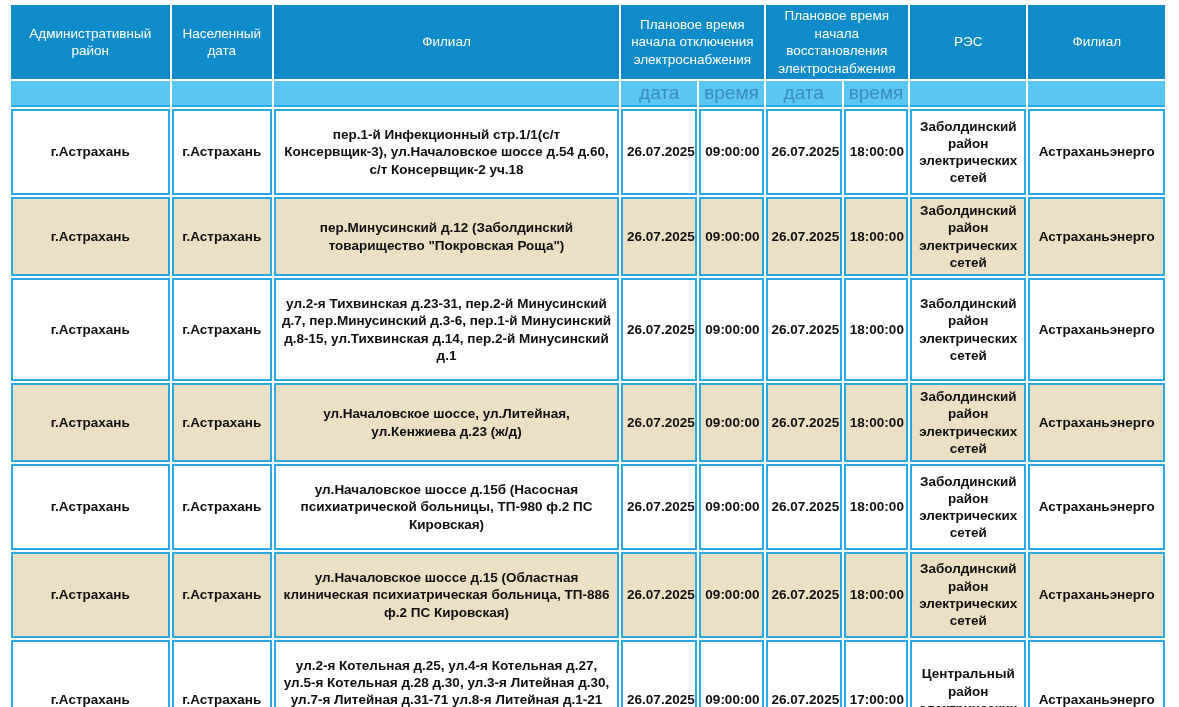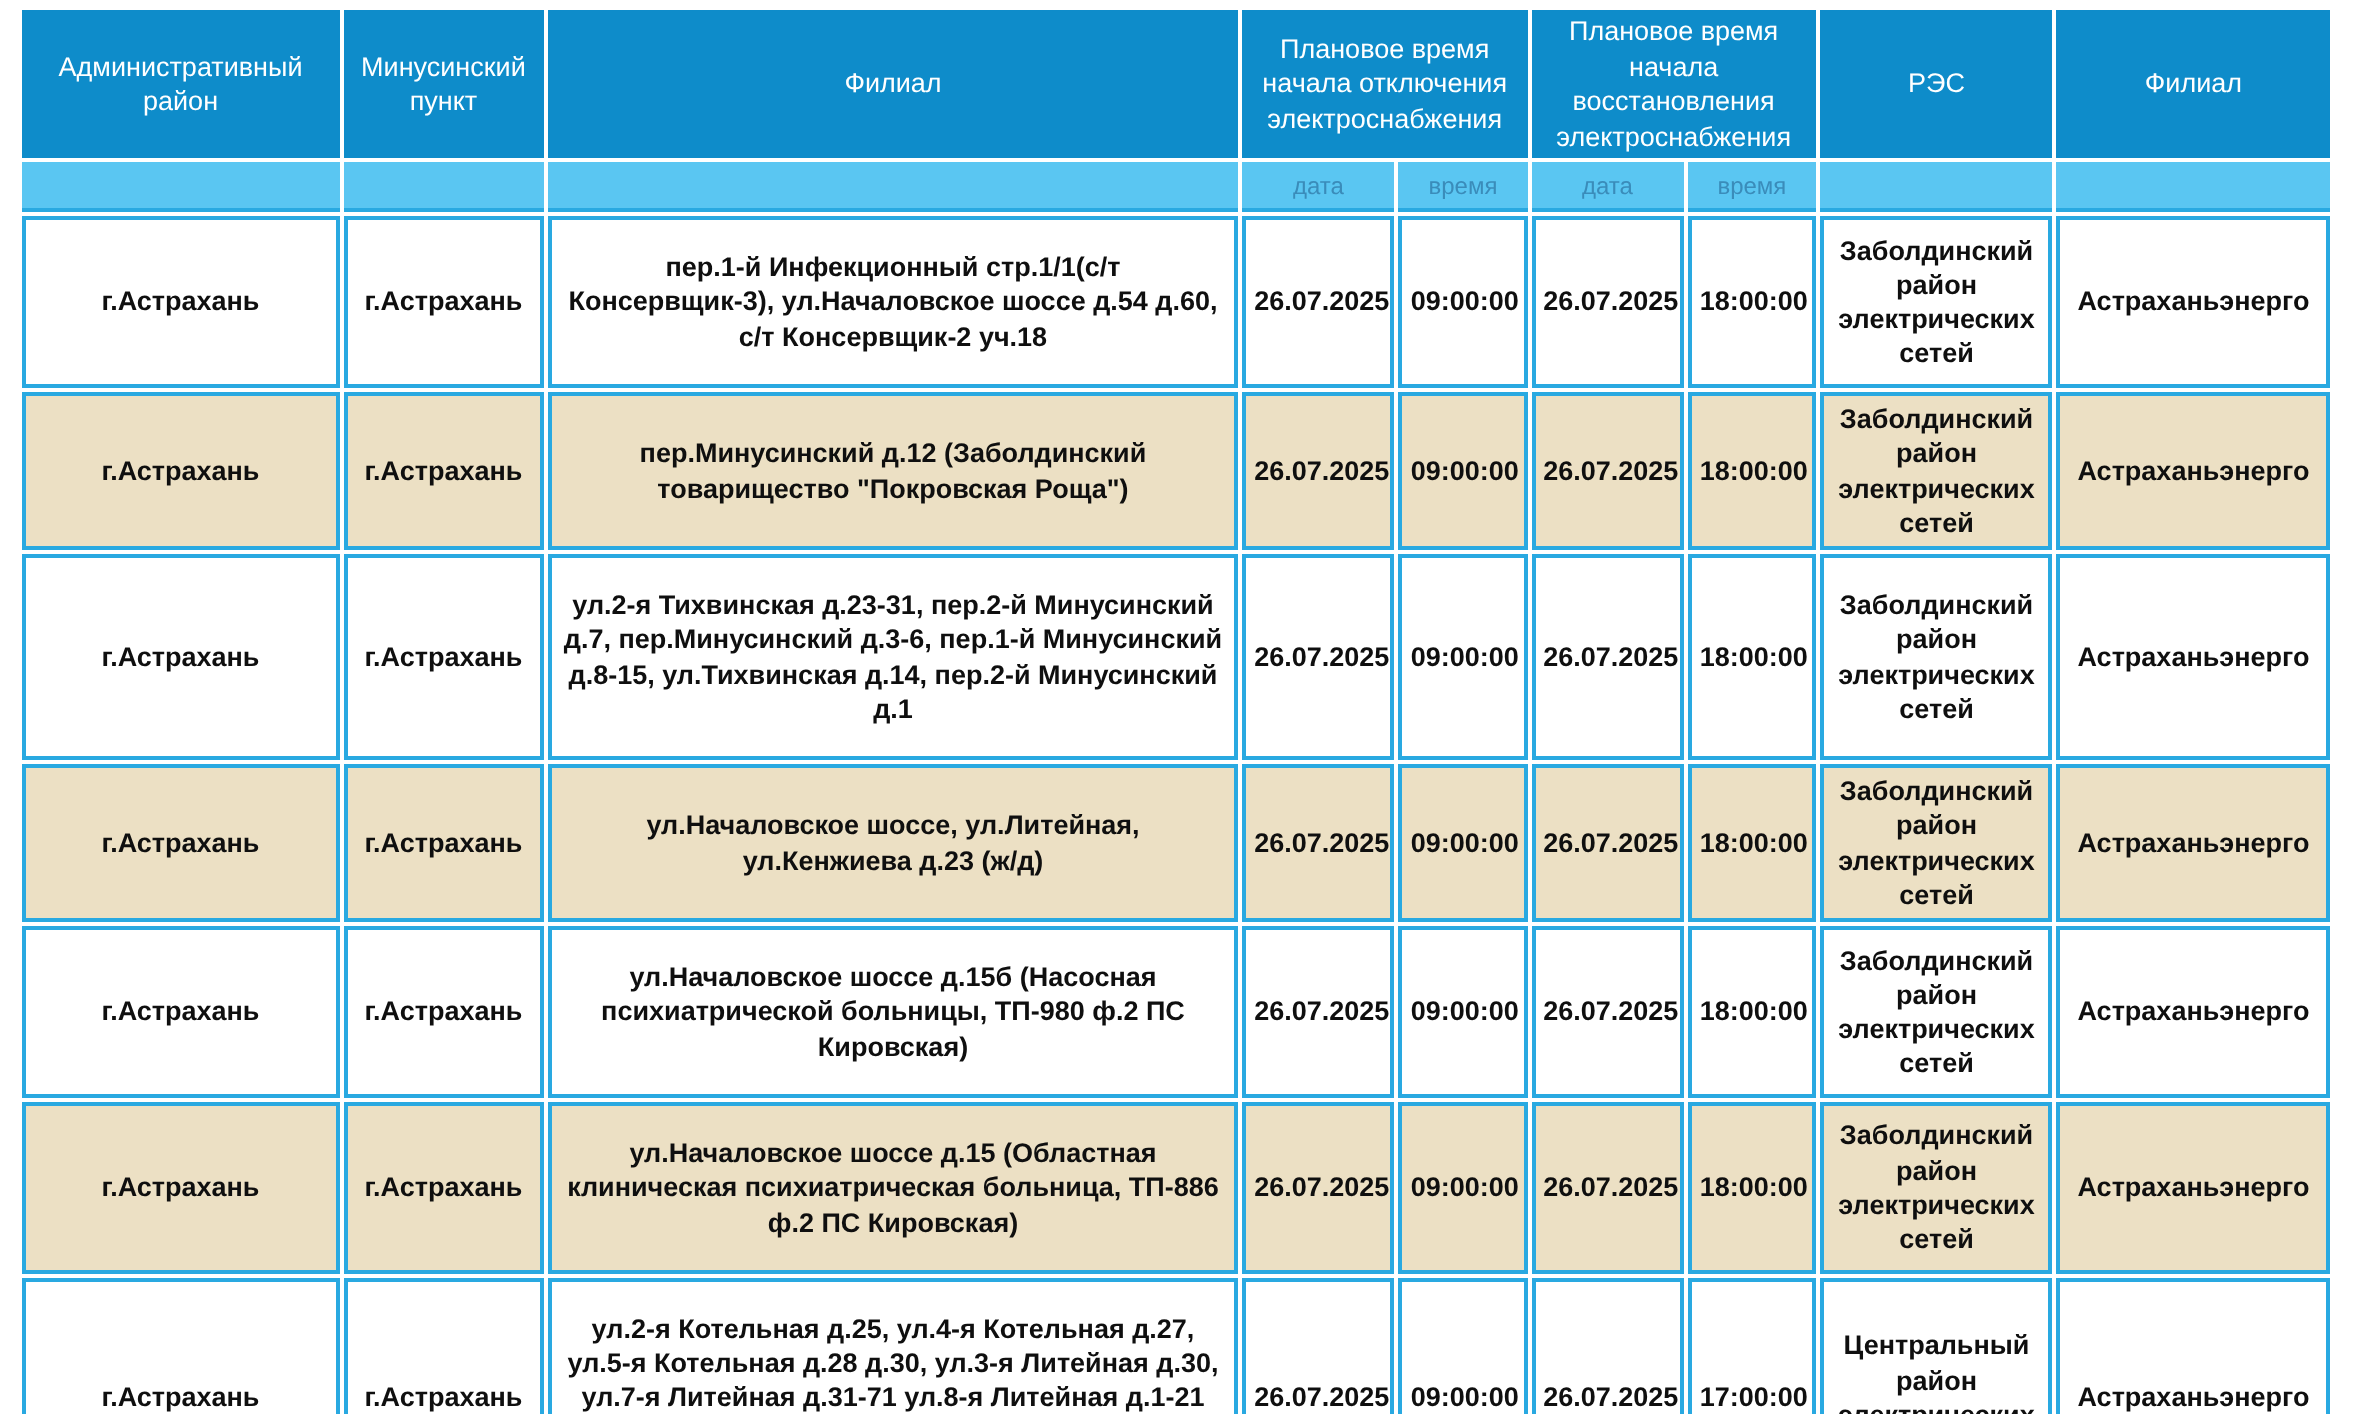--- a/index.html
+++ b/index.html
@@ -45,21 +45,21 @@
     line-height: 1.3;
     height: 68px;
     padding: 2px 4px;
     border: none;
   }
   
   td.subhdr {
     background: #5ac6f2;
     color: #3a8cba;
     font-weight: 400;
-    font-size: 12px;
+    font-size: 19px;
     height: 25px;
     padding: 1px 2px;
     border-bottom: 2px solid #29a9e1;
   }
   
   td.cell {
     border: 2px solid #29a9e1;
     background: #ffffff;
     color: #0f0f0f;
     font-size: 13.5px;
@@ -83,21 +83,21 @@
       <col class="w-date">
       <col class="w-time">
       <col class="w-date">
       <col class="w-time">
       <col class="w-res">
       <col class="w-branch">
     </colgroup>
     <thead>
       <tr>
         <th class="hdr">Административный район</th>
-        <th class="hdr">Минусинский пункт</th>
+        <th class="hdr">Населенный дата</th>
         <th class="hdr">Филиал</th>
         <th class="hdr" colspan="2">Плановое время начала отключения электроснабжения</th>
         <th class="hdr" colspan="2">Плановое время начала восстановления электроснабжения</th>
         <th class="hdr">РЭС</th>
         <th class="hdr">Филиал</th>
       </tr>
       <tr>
         <td class="subhdr"></td>
         <td class="subhdr"></td>
         <td class="subhdr"></td>

